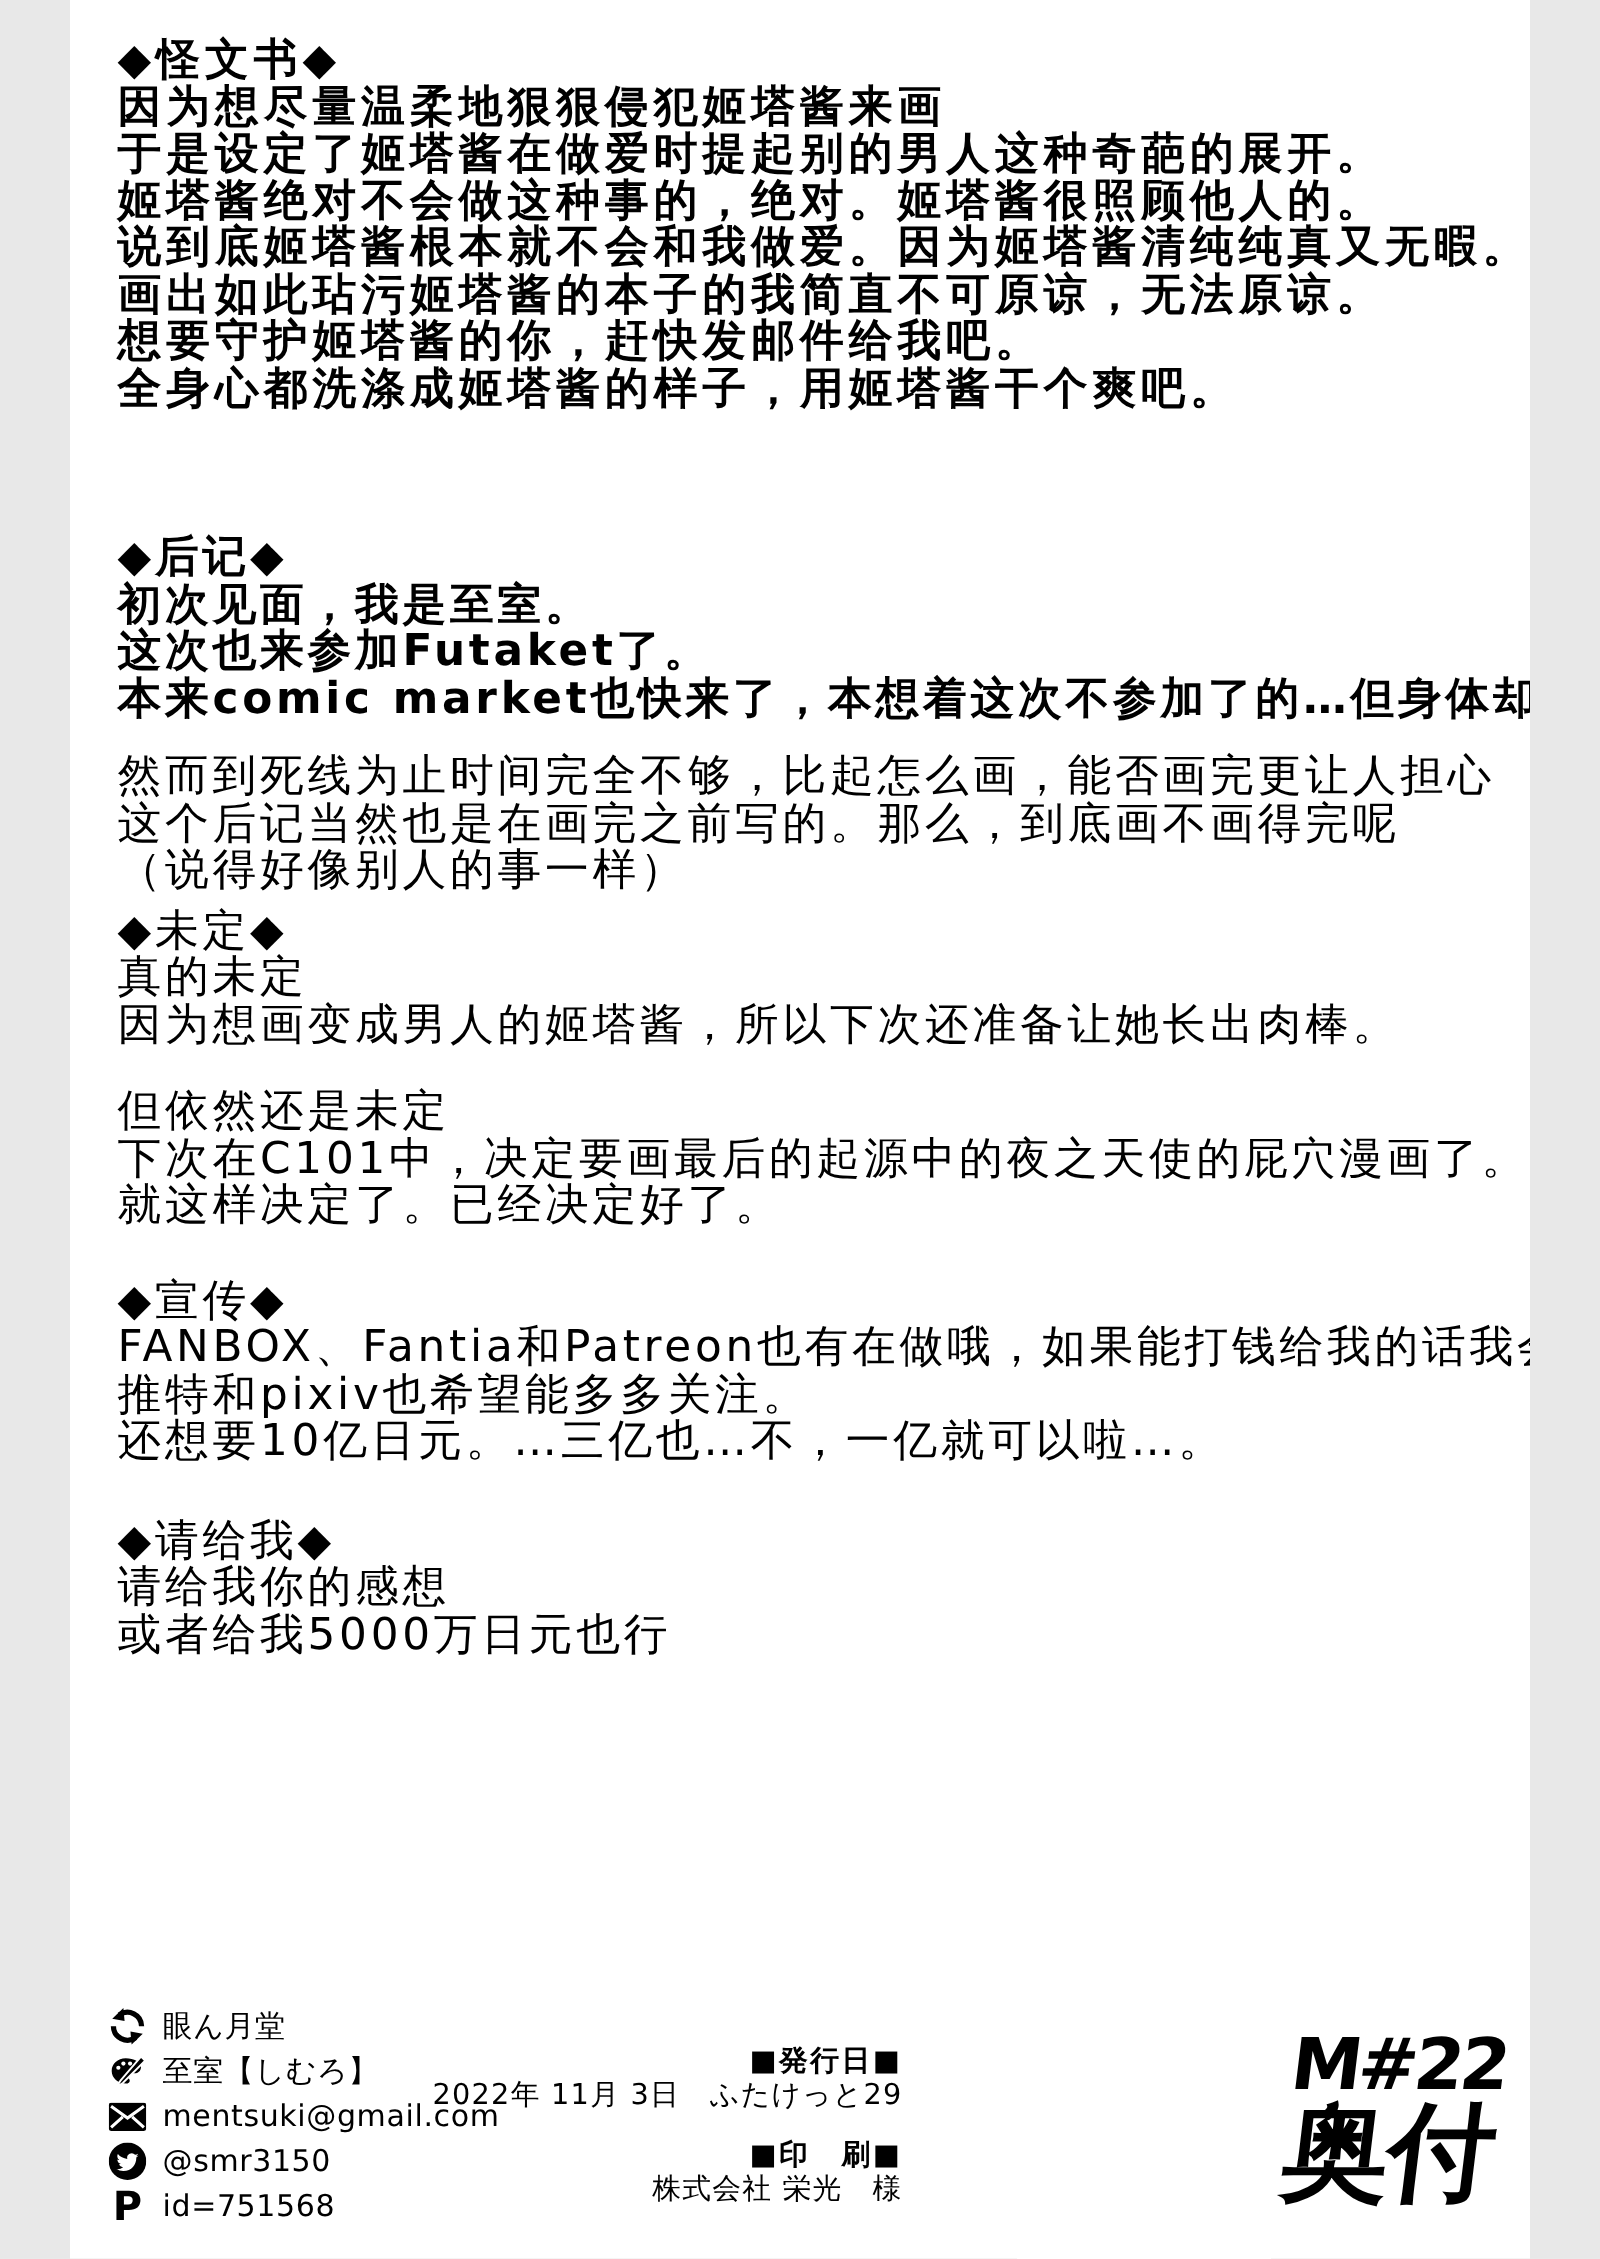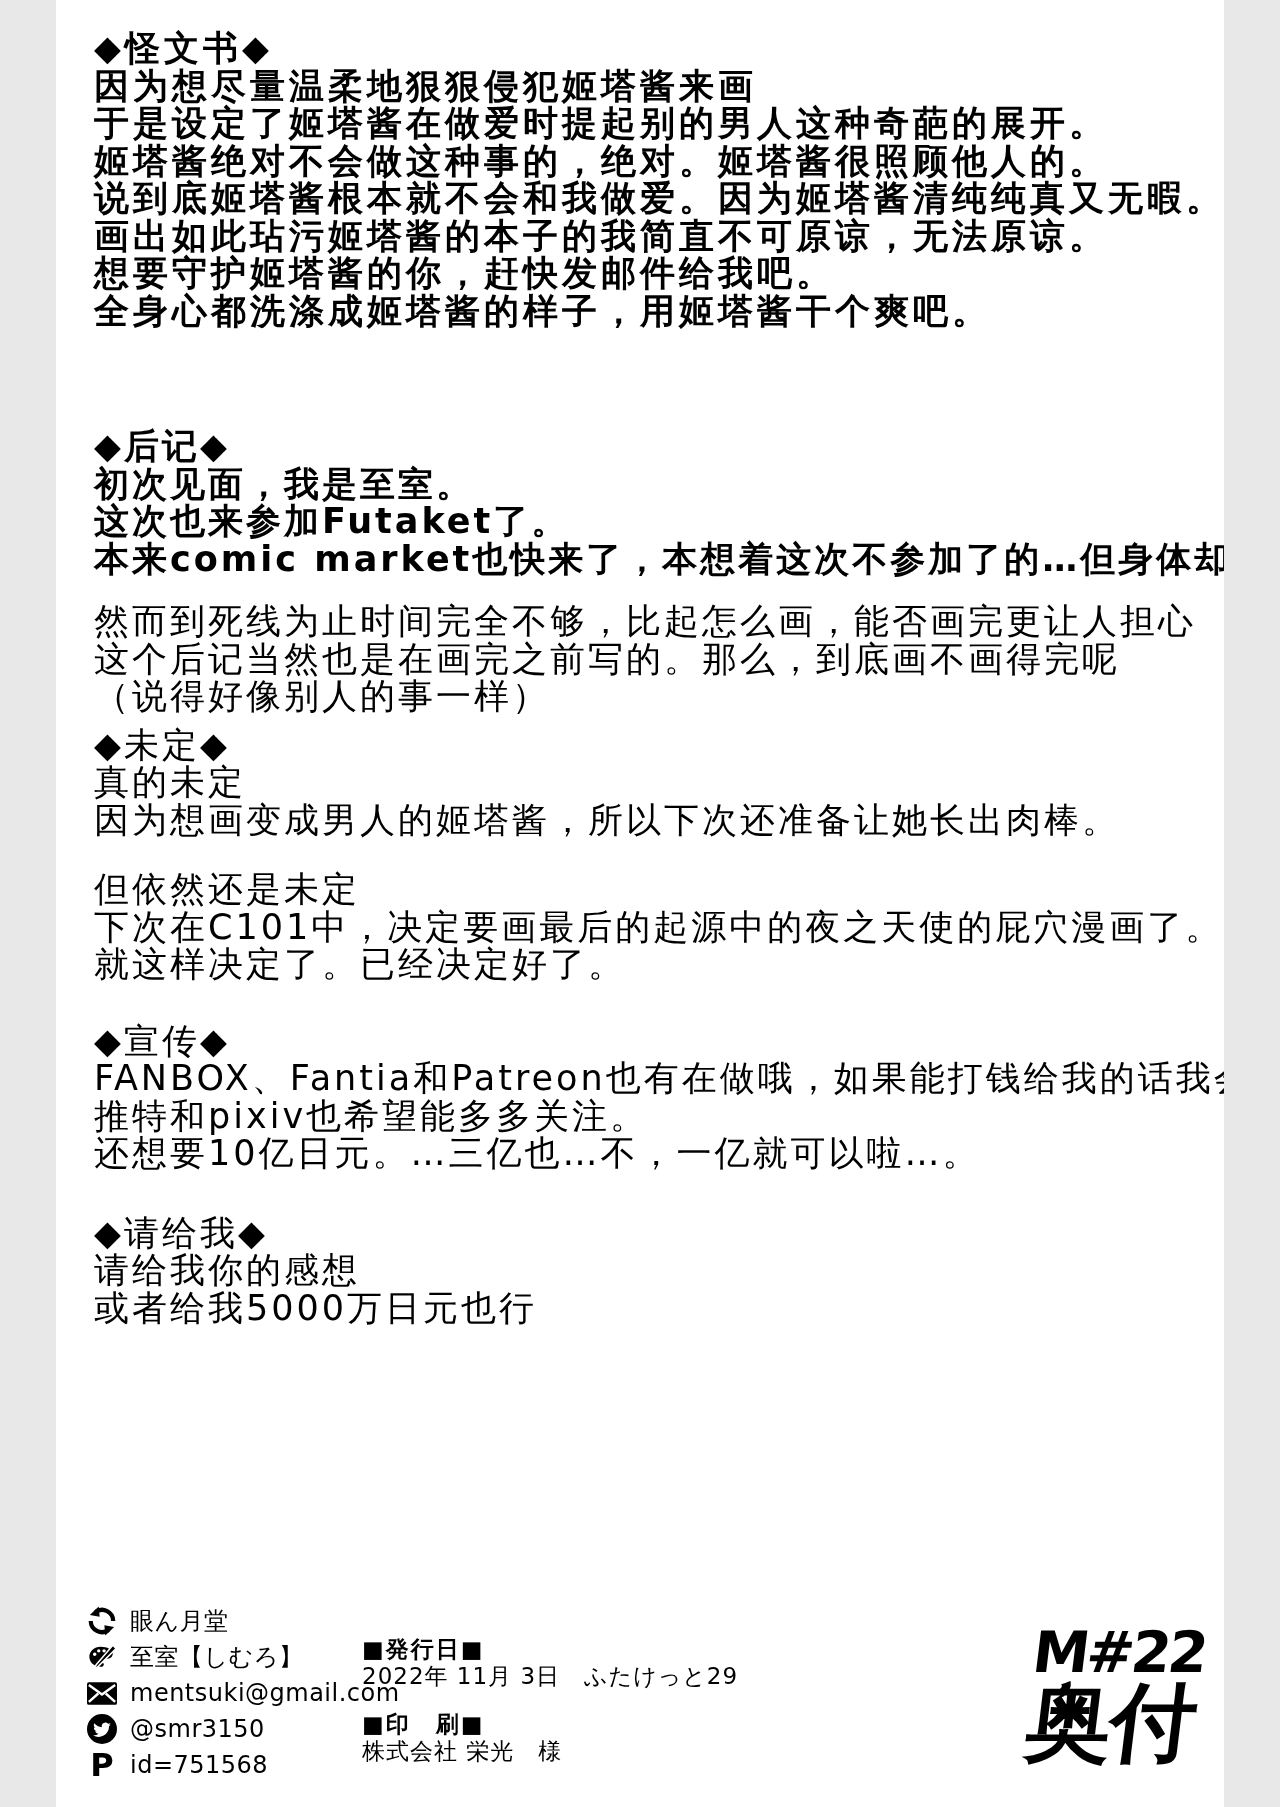--- a/index.html
+++ b/index.html
@@ -36,21 +36,21 @@
   
   .contacts{
     position:absolute;left:30px;top:1606px;
     display:flex;flex-direction:column;gap:6px;
   }
   .contact-row{display:flex;align-items:center;gap:12px;height:30px;}
   .cicon{width:32px;height:30px;display:flex;align-items:center;justify-content:center;flex:0 0 32px;}
   .contact-text{font-size:24px;letter-spacing:0.5px;white-space:nowrap;}
   .pixiv-p{font-size:32px;font-weight:900;line-height:30px;}
 
-  .publication{position:absolute;left:306px;top:1636px;}
+  .publication{position:absolute;left:290px;top:1636px;text-align:right;}
   .pub-heading{font-size:23px;font-weight:bold;line-height:27px;letter-spacing:2px;white-space:nowrap;}
   .pub-line{font-size:23px;line-height:27px;letter-spacing:1px;white-space:nowrap;}
   .pub-gap{height:21px;}
 
   .stamp{
     position:absolute;left:958px;top:1624px;width:200px;
     text-align:center;
     transform:skewX(-7deg);
   }
   .stamp-line1{

